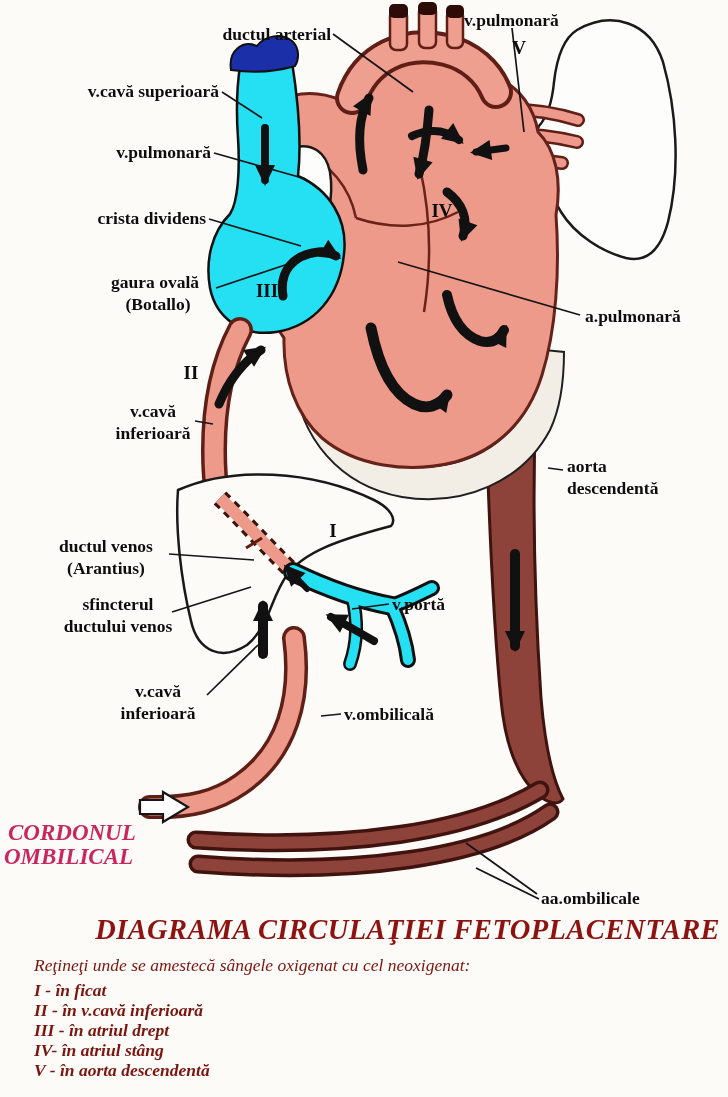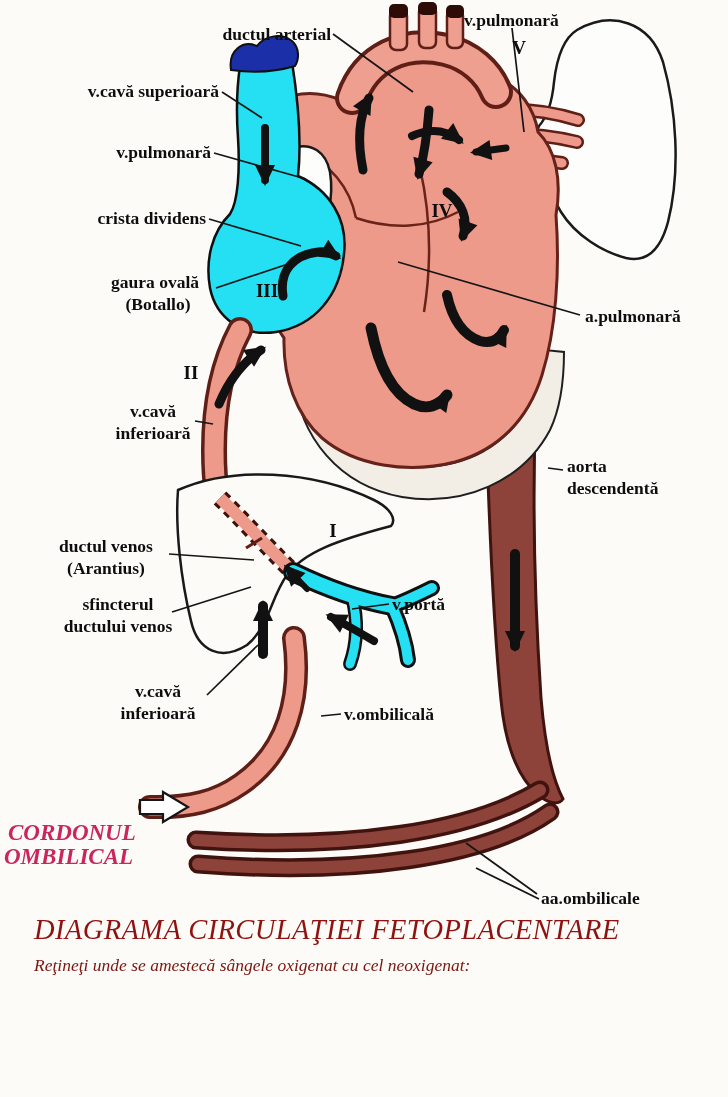--- a/index.html
+++ b/index.html
@@ -4,22 +4,22 @@
 <style>
   html,body{margin:0;padding:0;background:#e8e8e8;}
   .stage{position:relative;width:728px;height:1097px;background:#fdfbf8;overflow:hidden;
          font-family:"Liberation Serif", serif;}
   .stage svg{position:absolute;left:0;top:0;}
   svg text{font-family:"Liberation Serif", serif;font-weight:bold;fill:#0d0d0d;}
   .lbl{font-size:17.5px;}
   .num{font-size:19px;}
   .cord{font-size:23px;font-style:italic;fill:#c9265c;}
   .caption{position:absolute;left:34px;top:914px;right:8px;color:#7a150f;}
-  .caption .title{font-size:28.5px;font-weight:normal;font-style:italic;color:#8e1310;
-                  letter-spacing:.4px;white-space:nowrap;}
+  .caption .title{font-size:28.5px;font-weight:bold;font-style:italic;color:#8e1310;
+                  letter-spacing:.4px;white-space:nowrap;text-align:right;}
   .caption .subtitle{margin-top:9px;font-size:17.5px;font-weight:normal;font-style:italic;}
   .caption ul{list-style:none;margin:4px 0 0 0;padding:0;}
   .caption li{font-size:17.5px;font-weight:bold;font-style:italic;line-height:20px;}
 </style>
 </head>
 <body>
 
 <div class="stage">
 
 <svg width="728" height="1097" viewBox="0 0 728 1097">
@@ -191,15 +191,22 @@
     <text class="lbl" x="344" y="720" text-anchor="start">v.ombilicală</text>
     <text class="lbl" x="541" y="904" text-anchor="start">aa.ombilicale</text>
     <text class="cord" x="8" y="840" text-anchor="start">CORDONUL</text>
     <text class="cord" x="4" y="864" text-anchor="start">OMBILICAL</text>
   </g>
 </svg>
 
 <div class="caption">
   <div class="title">DIAGRAMA CIRCULAŢIEI FETOPLACENTARE</div>
   <div class="subtitle">Reţineţi unde se amestecă sângele oxigenat cu cel neoxigenat:</div>
+  <ul>
+    <li>I - în ficat</li>
+    <li>II - în v.cavă inferioară</li>
+    <li>III - în atriul drept</li>
+    <li>IV- în atriul stâng</li>
+    <li>V - în aorta descendentă</li>
+  </ul>
 </div>
 
 </div>
 
 </body></html>

